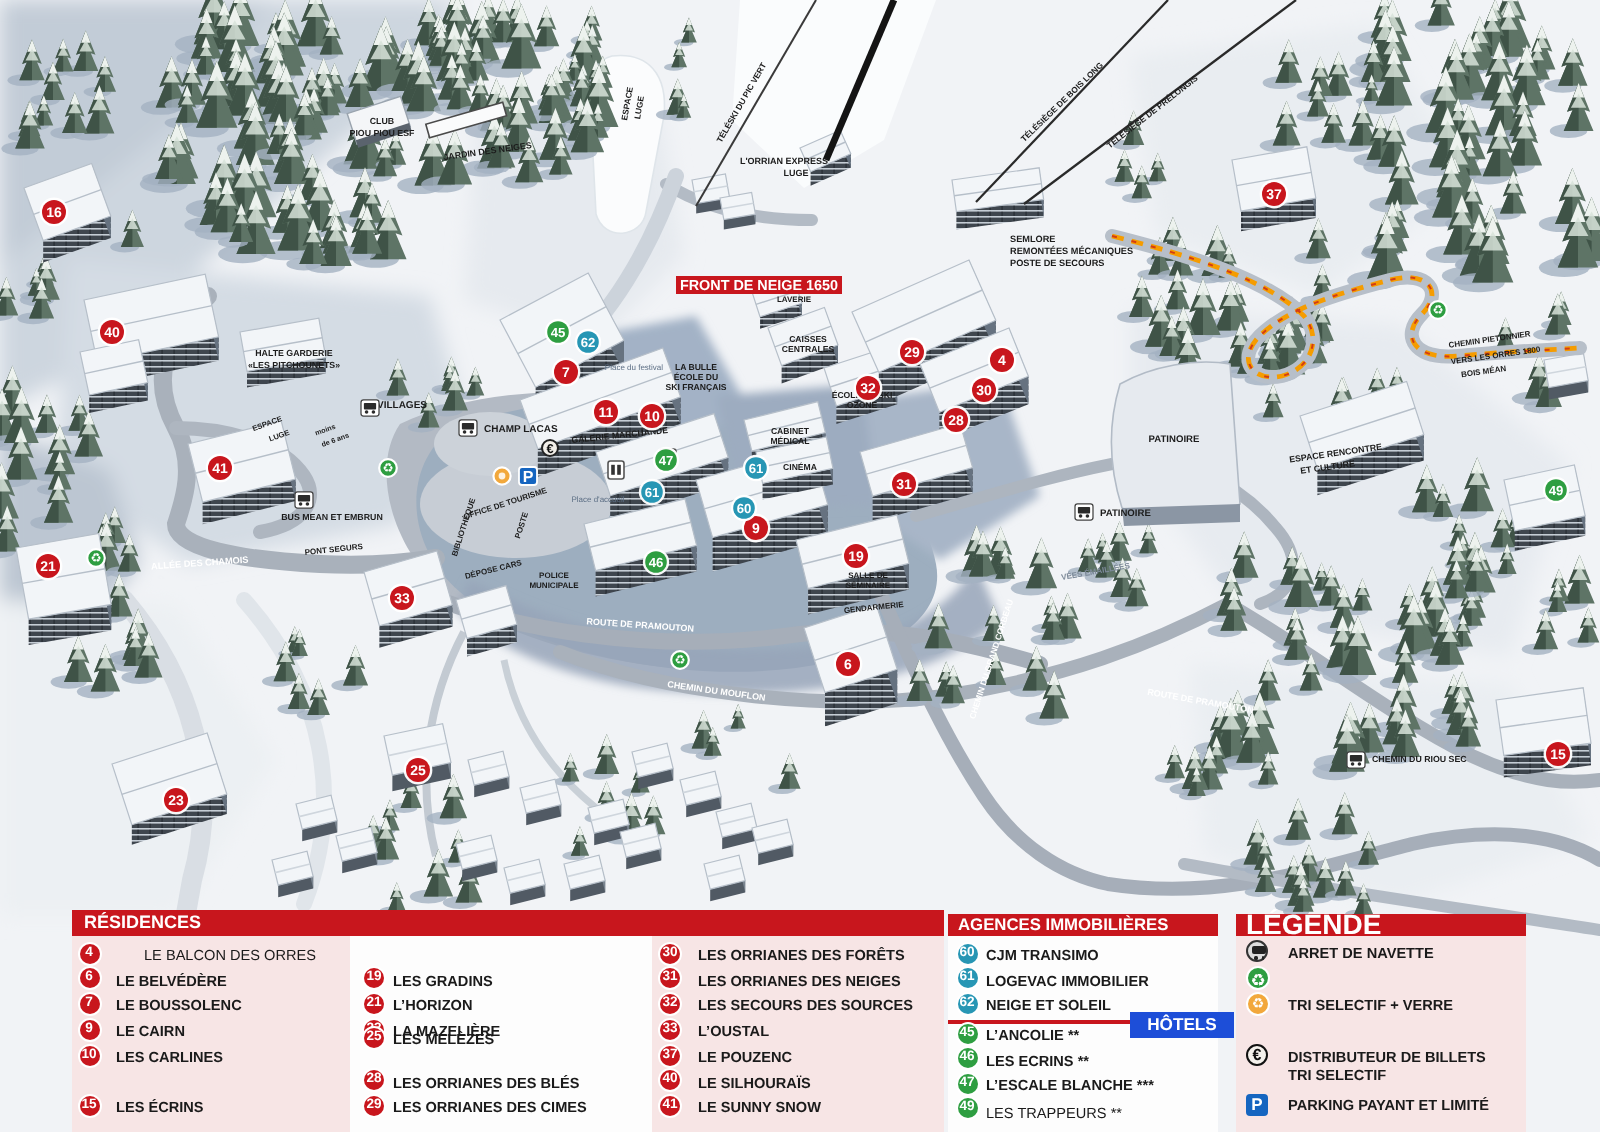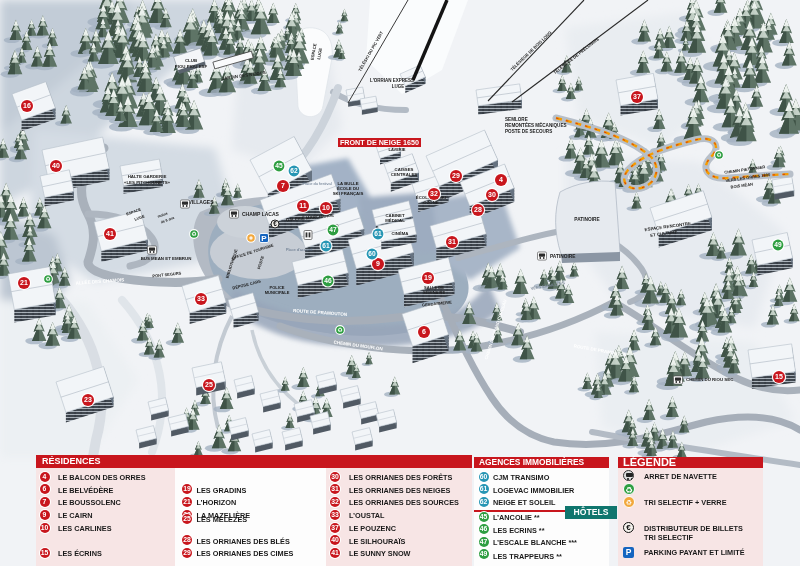--- a/index.html
+++ b/index.html
@@ -980,21 +980,21 @@
         </g>
       </g>
     </svg>
 <div style="position:absolute;left:36px;top:455px;width:436px;height:111px;">
       <div style="position:absolute;left:0;top:0;width:436px;height:12.5px;background:#c8161d;color:#fff;font-size:9px;font-weight:bold;line-height:12.5px;padding-left:6px;box-sizing:border-box;">RÉSIDENCES</div>
       <div style="position:absolute;left:0;top:12.5px;width:139px;height:98.5px;background:#f7e5e5;"></div>
       <div style="position:absolute;left:139px;top:12.5px;width:151px;height:98.5px;background:#fdfdfd;"></div>
       <div style="position:absolute;left:290px;top:12.5px;width:146px;height:98.5px;background:#f7e5e5;"></div>
       <div style="position:absolute;left:0;top:16.7px;width:100%;height:12px;">
         <span style="position:absolute;left:3.5px;top:0;width:10px;height:10px;border-radius:50%;background:#c8161d;box-shadow:0 0 0 1px #fff;color:#fff;font-size:6.8px;font-weight:bold;text-align:center;line-height:10px;">4</span>
-        <span style="position:absolute;left:22px;top:1.4px;font-size:7.3px;font-weight:bold;color:#1a1a1a;white-space:nowrap;">LE BALCON DES ORRES</span>
+        <span style="position:absolute;left:36px;top:1.4px;font-size:7.3px;font-weight:normal;color:#1a1a1a;white-space:nowrap;">LE BALCON DES ORRES</span>
       </div>
       <div style="position:absolute;left:0;top:42.1px;width:100%;height:12px;">
         <span style="position:absolute;left:3.5px;top:0;width:10px;height:10px;border-radius:50%;background:#c8161d;box-shadow:0 0 0 1px #fff;color:#fff;font-size:6.8px;font-weight:bold;text-align:center;line-height:10px;">7</span>
         <span style="position:absolute;left:22px;top:1.4px;font-size:7.3px;font-weight:bold;color:#1a1a1a;white-space:nowrap;">LE BOUSSOLENC</span>
       </div>
       <div style="position:absolute;left:0;top:29.4px;width:100%;height:12px;">
         <span style="position:absolute;left:3.5px;top:0;width:10px;height:10px;border-radius:50%;background:#c8161d;box-shadow:0 0 0 1px #fff;color:#fff;font-size:6.8px;font-weight:bold;text-align:center;line-height:10px;">6</span>
         <span style="position:absolute;left:22px;top:1.4px;font-size:7.3px;font-weight:bold;color:#1a1a1a;white-space:nowrap;">LE BELVÉDÈRE</span>
       </div>
       <div style="position:absolute;left:0;top:54.8px;width:100%;height:12px;">
@@ -1036,21 +1036,21 @@
       <div style="position:absolute;left:0;top:16.7px;width:100%;height:12px;">
         <span style="position:absolute;left:294px;top:0;width:10px;height:10px;border-radius:50%;background:#c8161d;box-shadow:0 0 0 1px #fff;color:#fff;font-size:6.8px;font-weight:bold;text-align:center;line-height:10px;">30</span>
         <span style="position:absolute;left:313px;top:1.4px;font-size:7.3px;font-weight:bold;color:#1a1a1a;white-space:nowrap;">LES ORRIANES DES FORÊTS</span>
       </div>
       <div style="position:absolute;left:0;top:29.4px;width:100%;height:12px;">
         <span style="position:absolute;left:294px;top:0;width:10px;height:10px;border-radius:50%;background:#c8161d;box-shadow:0 0 0 1px #fff;color:#fff;font-size:6.8px;font-weight:bold;text-align:center;line-height:10px;">31</span>
         <span style="position:absolute;left:313px;top:1.4px;font-size:7.3px;font-weight:bold;color:#1a1a1a;white-space:nowrap;">LES ORRIANES DES NEIGES</span>
       </div>
       <div style="position:absolute;left:0;top:42.1px;width:100%;height:12px;">
         <span style="position:absolute;left:294px;top:0;width:10px;height:10px;border-radius:50%;background:#c8161d;box-shadow:0 0 0 1px #fff;color:#fff;font-size:6.8px;font-weight:bold;text-align:center;line-height:10px;">32</span>
-        <span style="position:absolute;left:313px;top:1.4px;font-size:7.3px;font-weight:bold;color:#1a1a1a;white-space:nowrap;">LES ORRIANES DES SOURCES</span>
+        <span style="position:absolute;left:313px;top:1.4px;font-size:7.3px;font-weight:bold;color:#1a1a1a;white-space:nowrap;">LES SECOURS DES SOURCES</span>
       </div>
       <div style="position:absolute;left:0;top:54.8px;width:100%;height:12px;">
         <span style="position:absolute;left:294px;top:0;width:10px;height:10px;border-radius:50%;background:#c8161d;box-shadow:0 0 0 1px #fff;color:#fff;font-size:6.8px;font-weight:bold;text-align:center;line-height:10px;">33</span>
         <span style="position:absolute;left:313px;top:1.4px;font-size:7.3px;font-weight:bold;color:#1a1a1a;white-space:nowrap;">L’OUSTAL</span>
       </div>
       <div style="position:absolute;left:0;top:67.5px;width:100%;height:12px;">
         <span style="position:absolute;left:294px;top:0;width:10px;height:10px;border-radius:50%;background:#c8161d;box-shadow:0 0 0 1px #fff;color:#fff;font-size:6.8px;font-weight:bold;text-align:center;line-height:10px;">37</span>
         <span style="position:absolute;left:313px;top:1.4px;font-size:7.3px;font-weight:bold;color:#1a1a1a;white-space:nowrap;">LE POUZENC</span>
       </div>
       <div style="position:absolute;left:0;top:80.2px;width:100%;height:12px;">
@@ -1058,21 +1058,21 @@
         <span style="position:absolute;left:313px;top:1.4px;font-size:7.3px;font-weight:bold;color:#1a1a1a;white-space:nowrap;">LE SILHOURAÏS</span>
       </div>
       <div style="position:absolute;left:0;top:92.9px;width:100%;height:12px;">
         <span style="position:absolute;left:294px;top:0;width:10px;height:10px;border-radius:50%;background:#c8161d;box-shadow:0 0 0 1px #fff;color:#fff;font-size:6.8px;font-weight:bold;text-align:center;line-height:10px;">41</span>
         <span style="position:absolute;left:313px;top:1.4px;font-size:7.3px;font-weight:bold;color:#1a1a1a;white-space:nowrap;">LE SUNNY SNOW</span>
       </div>
     </div>
 <div style="position:absolute;left:474px;top:457px;width:135px;height:109px;background:#fdfdfd;">
       <div style="position:absolute;left:0;top:0;width:135px;height:10.5px;background:#c8161d;color:#fff;font-size:8.4px;font-weight:bold;line-height:10.5px;padding-left:5px;box-sizing:border-box;white-space:nowrap;">AGENCES IMMOBILIÈRES</div>
       <div style="position:absolute;left:0;top:52.5px;width:92px;height:2.5px;background:#c8161d;"></div>
-      <div style="position:absolute;left:91px;top:49px;width:52px;height:13px;background:#0f766e;color:#fff;font-size:8.6px;font-weight:bold;line-height:13px;text-align:center;">HÔTELS</div>
+      <div style="position:absolute;left:91px;top:49px;width:52px;height:13px;background:#1d4ed8;color:#fff;font-size:8.6px;font-weight:bold;line-height:13px;text-align:center;">HÔTELS</div>
       <div style="position:absolute;left:0;top:14.7px;width:100%;height:12px;">
         <span style="position:absolute;left:4.5px;top:0;width:10px;height:10px;border-radius:50%;background:#2796b4;box-shadow:0 0 0 1px #fff;color:#fff;font-size:6.8px;font-weight:bold;text-align:center;line-height:10px;">60</span>
         <span style="position:absolute;left:19px;top:1.4px;font-size:7.3px;font-weight:bold;color:#1a1a1a;white-space:nowrap;">CJM TRANSIMO</span>
       </div>
       <div style="position:absolute;left:0;top:27.4px;width:100%;height:12px;">
         <span style="position:absolute;left:4.5px;top:0;width:10px;height:10px;border-radius:50%;background:#2796b4;box-shadow:0 0 0 1px #fff;color:#fff;font-size:6.8px;font-weight:bold;text-align:center;line-height:10px;">61</span>
         <span style="position:absolute;left:19px;top:1.4px;font-size:7.3px;font-weight:bold;color:#1a1a1a;white-space:nowrap;">LOGEVAC IMMOBILIER</span>
       </div>
       <div style="position:absolute;left:0;top:40.1px;width:100%;height:12px;">
         <span style="position:absolute;left:4.5px;top:0;width:10px;height:10px;border-radius:50%;background:#2796b4;box-shadow:0 0 0 1px #fff;color:#fff;font-size:6.8px;font-weight:bold;text-align:center;line-height:10px;">62</span>
@@ -1085,25 +1085,25 @@
       <div style="position:absolute;left:0;top:67.2px;width:100%;height:12px;">
         <span style="position:absolute;left:4.5px;top:0;width:10px;height:10px;border-radius:50%;background:#2e9e41;box-shadow:0 0 0 1px #fff;color:#fff;font-size:6.8px;font-weight:bold;text-align:center;line-height:10px;">46</span>
         <span style="position:absolute;left:19px;top:1.4px;font-size:7.3px;font-weight:bold;color:#1a1a1a;white-space:nowrap;">LES ECRINS **</span>
       </div>
       <div style="position:absolute;left:0;top:79.7px;width:100%;height:12px;">
         <span style="position:absolute;left:4.5px;top:0;width:10px;height:10px;border-radius:50%;background:#2e9e41;box-shadow:0 0 0 1px #fff;color:#fff;font-size:6.8px;font-weight:bold;text-align:center;line-height:10px;">47</span>
         <span style="position:absolute;left:19px;top:1.4px;font-size:7.3px;font-weight:bold;color:#1a1a1a;white-space:nowrap;">L’ESCALE BLANCHE ***</span>
       </div>
       <div style="position:absolute;left:0;top:92.2px;width:100%;height:12px;">
         <span style="position:absolute;left:4.5px;top:0;width:10px;height:10px;border-radius:50%;background:#2e9e41;box-shadow:0 0 0 1px #fff;color:#fff;font-size:6.8px;font-weight:bold;text-align:center;line-height:10px;">49</span>
-        <span style="position:absolute;left:19px;top:3px;font-size:7.3px;font-weight:bold;color:#1a1a1a;white-space:nowrap;">LES TRAPPEURS **</span>
+        <span style="position:absolute;left:19px;top:3px;font-size:7.3px;font-weight:normal;color:#1a1a1a;white-space:nowrap;">LES TRAPPEURS **</span>
       </div>
     </div>
 <div style="position:absolute;left:618px;top:457px;width:145px;height:109px;background:#f7e5e5;">
-      <div style="position:absolute;left:0;top:0;width:145px;height:10.5px;background:#c8161d;color:#fff;font-size:11px;font-weight:bold;line-height:10.5px;padding-left:5px;box-sizing:border-box;">LÉGENDE</div>
+      <div style="position:absolute;left:0;top:0;width:145px;height:10.5px;background:#c8161d;color:#fff;font-size:14px;font-weight:bold;line-height:10.5px;padding-left:5px;box-sizing:border-box;">LÉGENDE</div>
       <div style="position:absolute;left:3px;top:13.0px;width:140px;height:13px;">
         <span style="position:absolute;left:2px;top:0;width:11px;height:11px;border-radius:50%;background:#ddd;border:1px solid #333;"></span>
         <span style="position:absolute;left:5px;top:2.5px;width:7px;height:4.5px;background:#222;border-radius:1px;"></span>
         <span style="position:absolute;left:6px;top:8px;width:1.5px;height:1.5px;background:#222;border-radius:50%;"></span>
         <span style="position:absolute;left:9.5px;top:8px;width:1.5px;height:1.5px;background:#222;border-radius:50%;"></span>
         <span style="position:absolute;left:23px;top:2.4px;font-size:7.3px;font-weight:bold;color:#1a1a1a;white-space:nowrap;">ARRET DE NAVETTE</span>
       </div>
       <div style="position:absolute;left:3px;top:26.0px;width:140px;height:13px;">
         <span style="position:absolute;left:2px;top:0;width:12px;height:12px;border-radius:50%;background:#2e9e41;border:1px solid #fff;color:#fff;font-size:8.5px;line-height:12px;text-align:center;">♻</span>
         <span style="position:absolute;left:23px;top:2.4px;font-size:7.3px;font-weight:bold;color:#1a1a1a;white-space:nowrap;margin-top:48px;">TRI SELECTIF</span>

